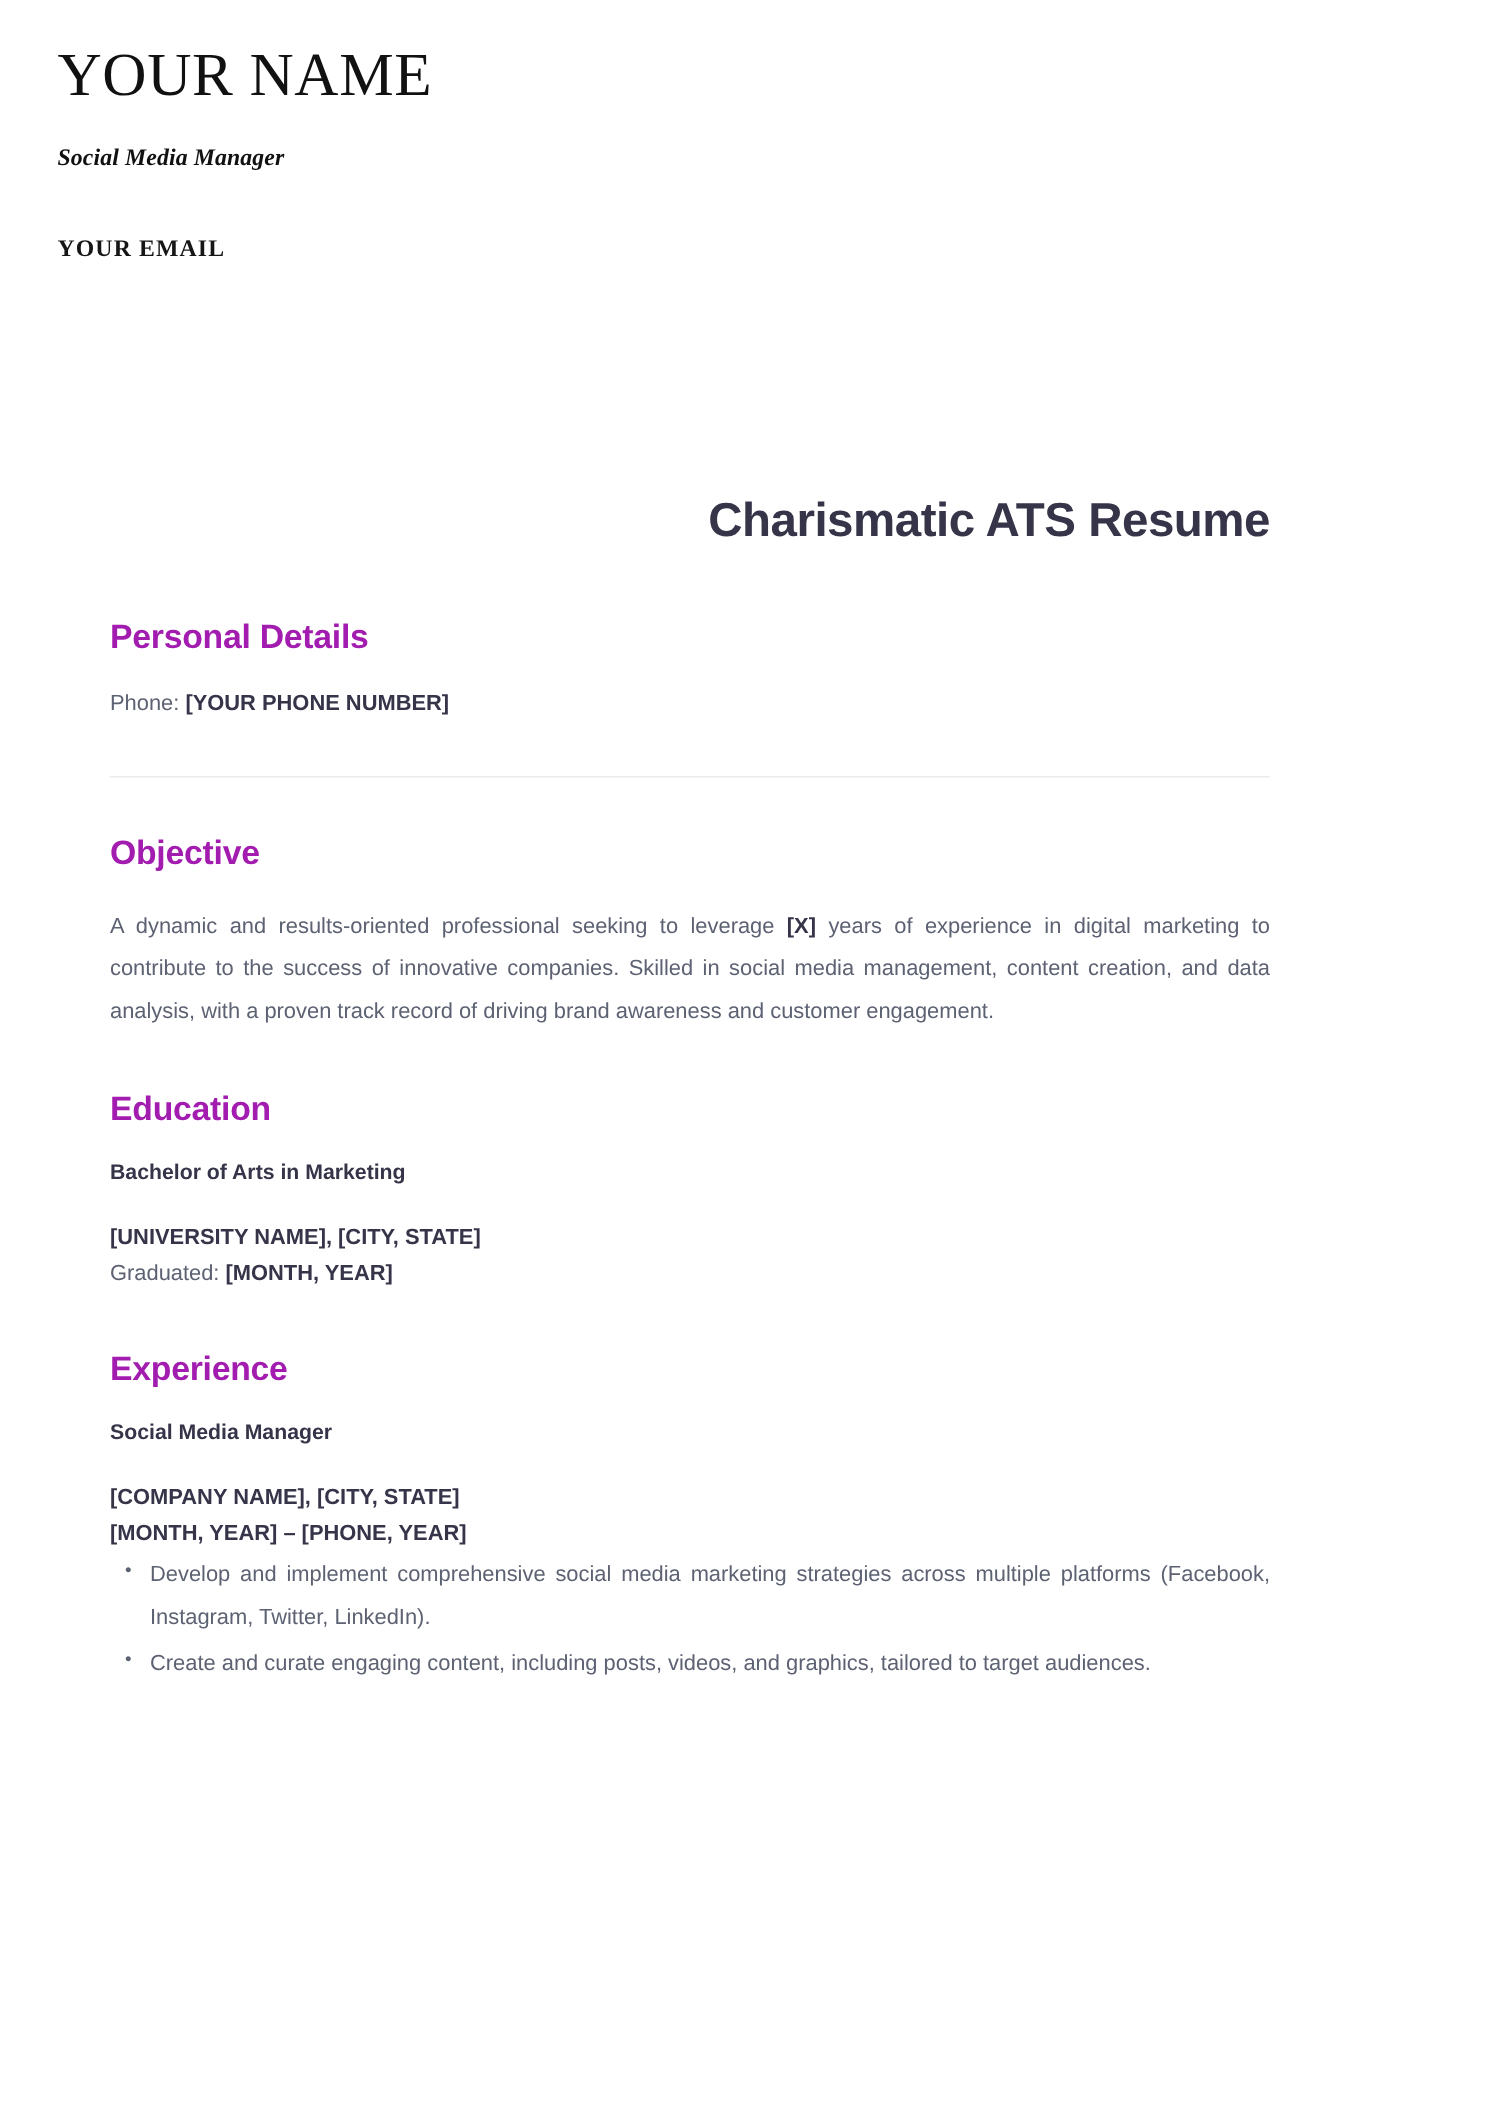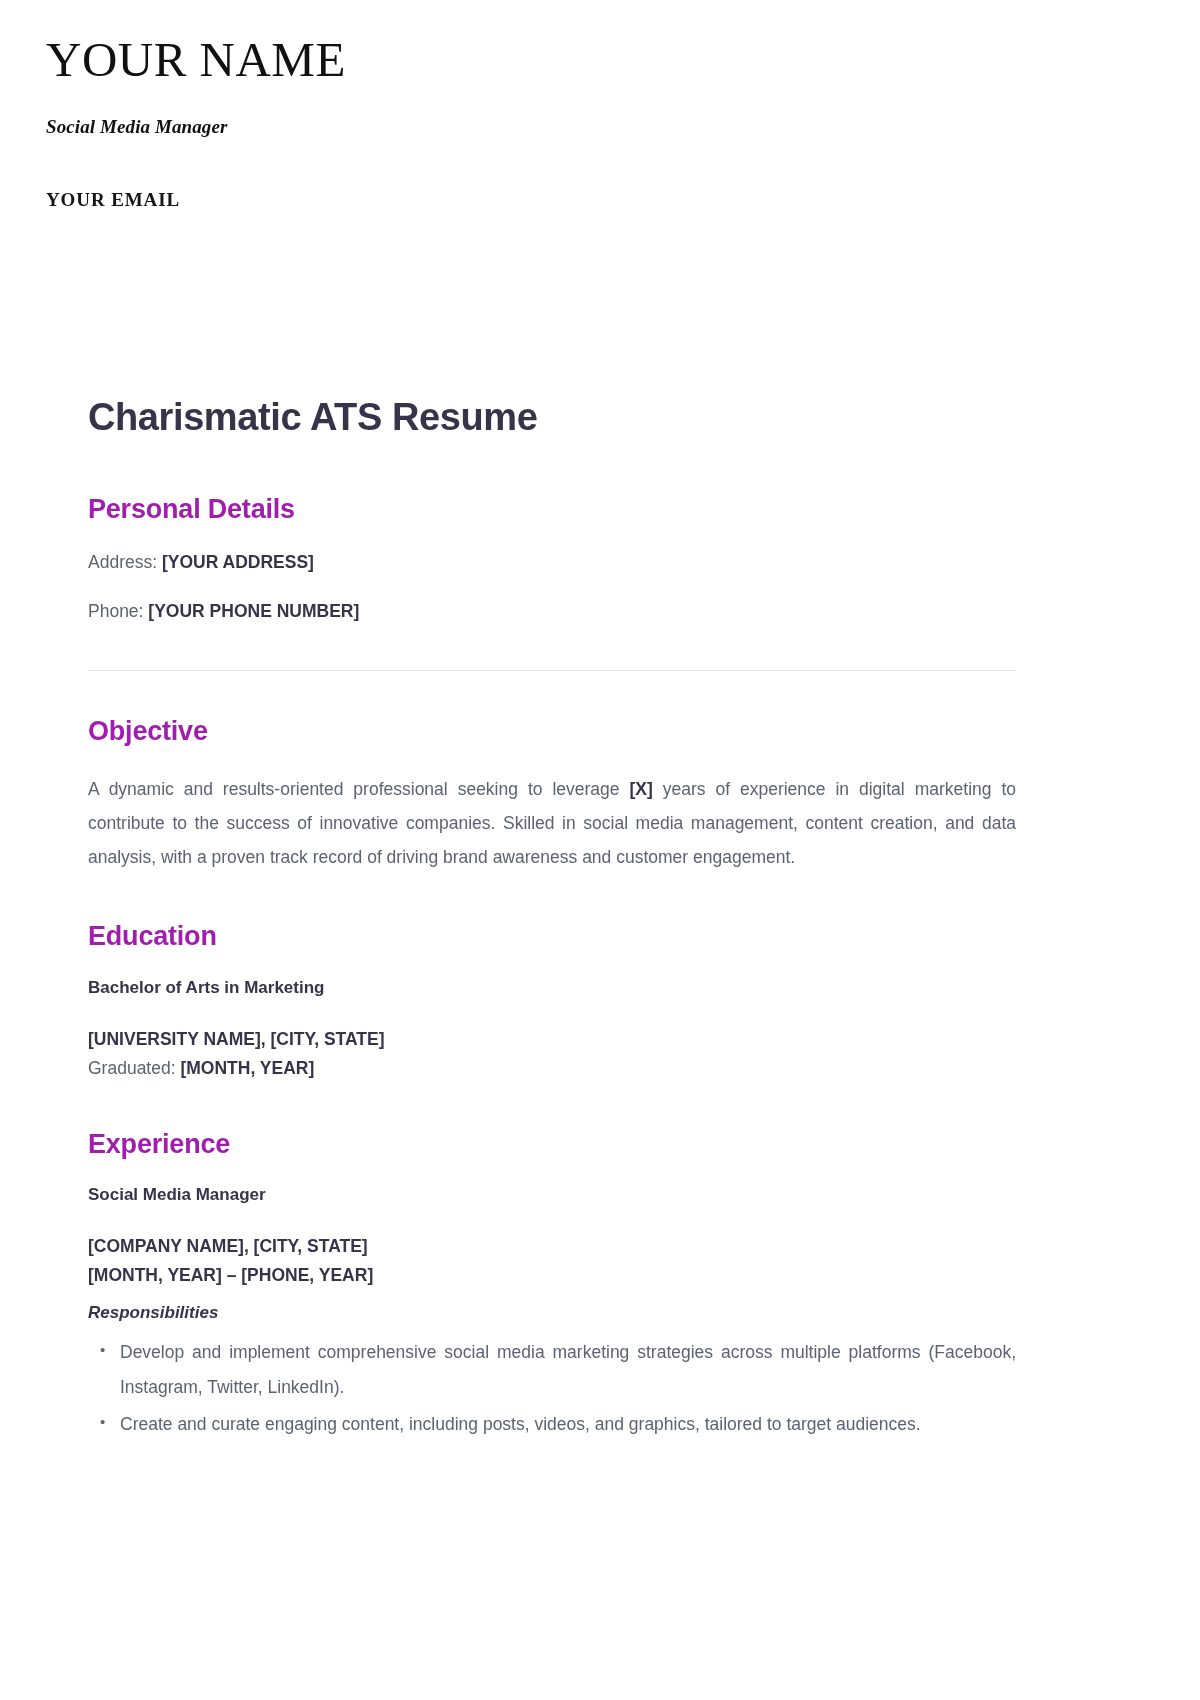--- a/index.html
+++ b/index.html
@@ -52,21 +52,21 @@
 
   
   .doc {
     position: absolute;
     left: 88px;
     top: 395px;
     width: 928px;
   }
 
   .doc-title {
-    text-align: left;
+    text-align: right;
     font-size: 38px;
     font-weight: 700;
     color: #353449;
     letter-spacing: -0.4px;
     margin: 0 0 52px 0;
     line-height: 1.2;
   }
 
   .section-h1 {
     font-size: 27px;
@@ -182,23 +182,20 @@
   <div class="lh-email">YOUR EMAIL</div>
 </div>
 
 <div class="doc">
 
   <h1 class="doc-title">Charismatic ATS Resume</h1>
 
   <section>
     <h2 class="section-h1">Personal Details</h2>
 
-    <p class="kv-line">
-      <span>Address: </span><b>[YOUR ADDRESS]</b>
-    </p>
 
     <p class="kv-line">
       <span>Phone: </span><b>[YOUR PHONE NUMBER]</b>
     </p>
 
   </section>
 
   <hr class="divider">
 
   <section>
@@ -213,20 +210,19 @@
     <p class="tight-line label-line">
       <span>Graduated: </span><b>[MONTH, YEAR]</b>
     </p>
   </section>
 
   <section class="exp-block">
     <h2 class="section-h1 spaced-top">Experience</h2>
     <p class="sub-bold">Social Media Manager</p>
     <p class="tight-line strong">[COMPANY NAME], [CITY, STATE]</p>
     <p class="tight-line strong">[MONTH, YEAR] – [PHONE, YEAR]</p>
-    <p class="resp-head">Responsibilities</p>
     <ul class="bullets">
       <li>Develop and implement comprehensive social media marketing strategies across multiple platforms (Facebook, Instagram, Twitter, LinkedIn).</li>
       <li>Create and curate engaging content, including posts, videos, and graphics, tailored to target audiences.</li>
     </ul>
   </section>
 
 </div>
 
 </body></html>

